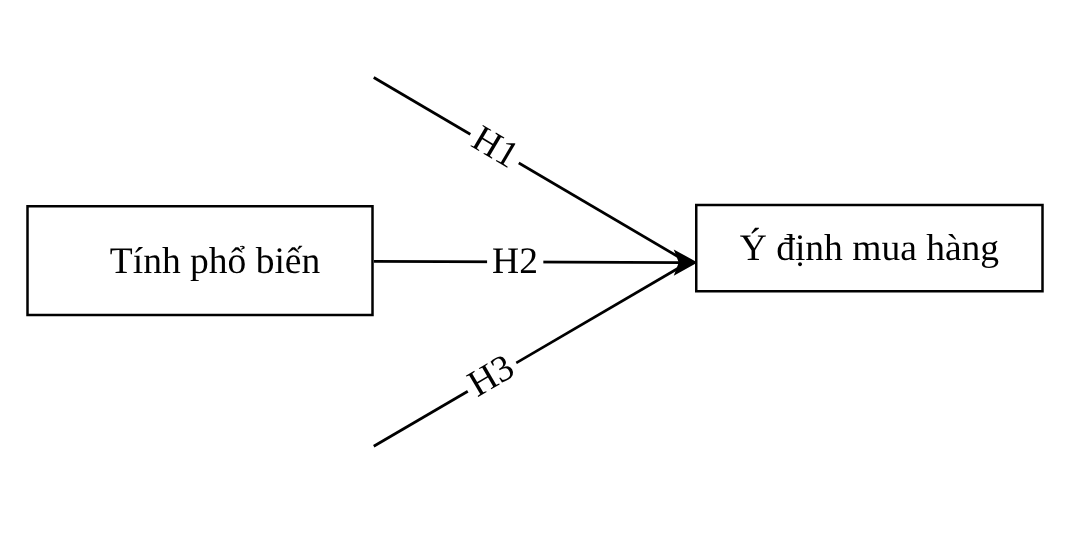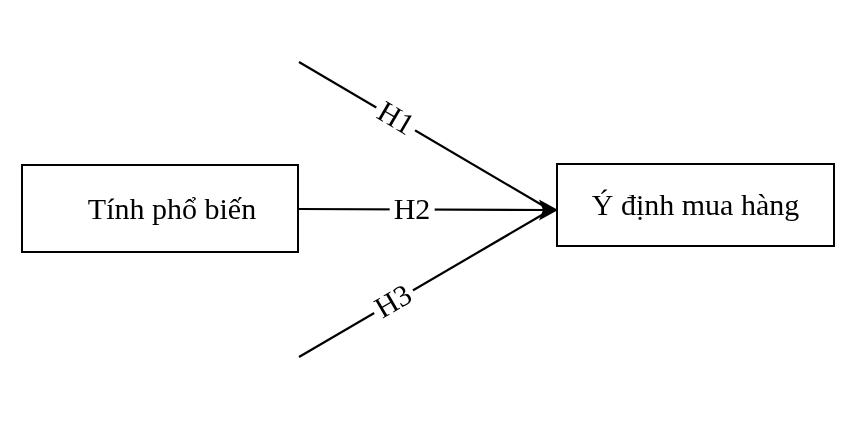--- a/index.html
+++ b/index.html
@@ -31,21 +31,21 @@
     align-items: center;
     justify-content: center;
     font-size: 30px;
     line-height: 1;
     white-space: nowrap;
     box-sizing: border-box;
   }
   .box-1 { left: 21px;  top: 14px;  width: 278px; height: 92px; }
   .box-2 { left: 21px;  top: 164px; width: 278px; height: 89px; padding-left: 24px; }
   .box-3 { left: 21px;  top: 312px; width: 278px; height: 90px; }
-  .box-4 { left: 556px; top: 163px; width: 279px; height: 84px; }
+  .box-4 { left: 556px; top: 163px; width: 279px; height: 71px; }
   .arrow-label {
     position: absolute;
     font-size: 30px;
     line-height: 1;
     background: #ffffff;
     padding: 1px 4px;
     white-space: nowrap;
   }
   .label-h1 {
     left: 396px; top: 118px;

